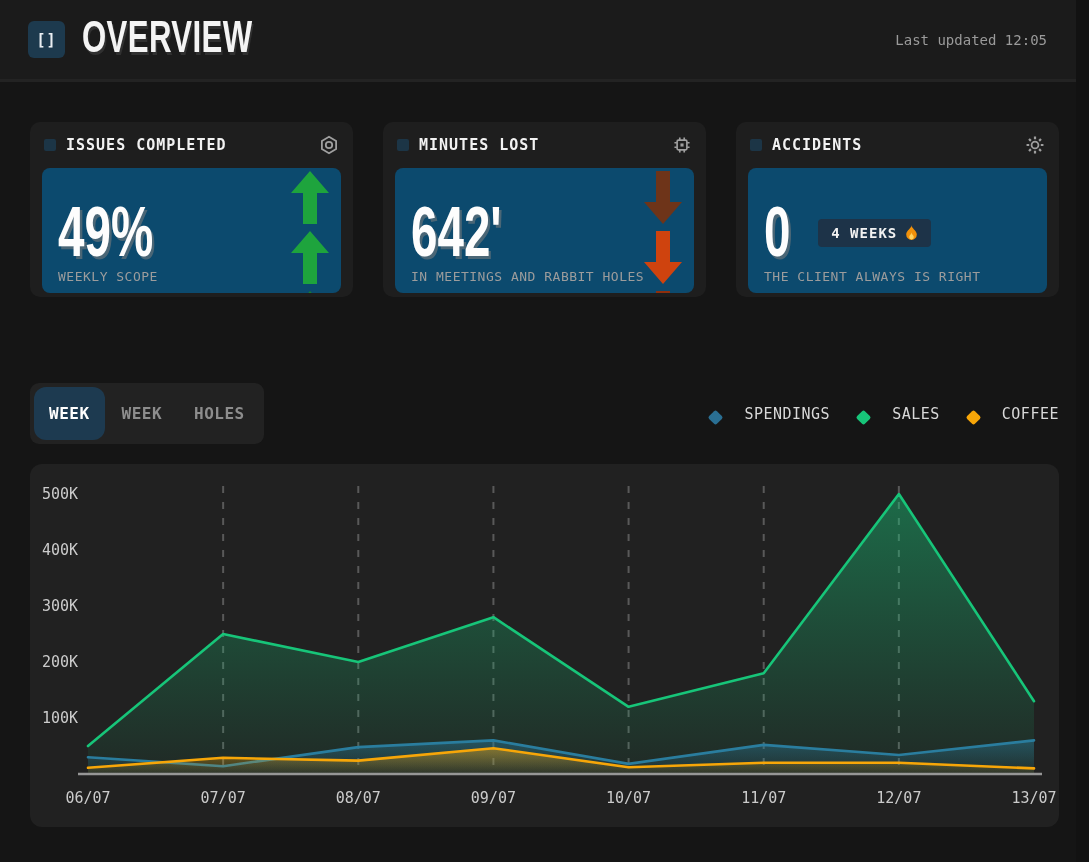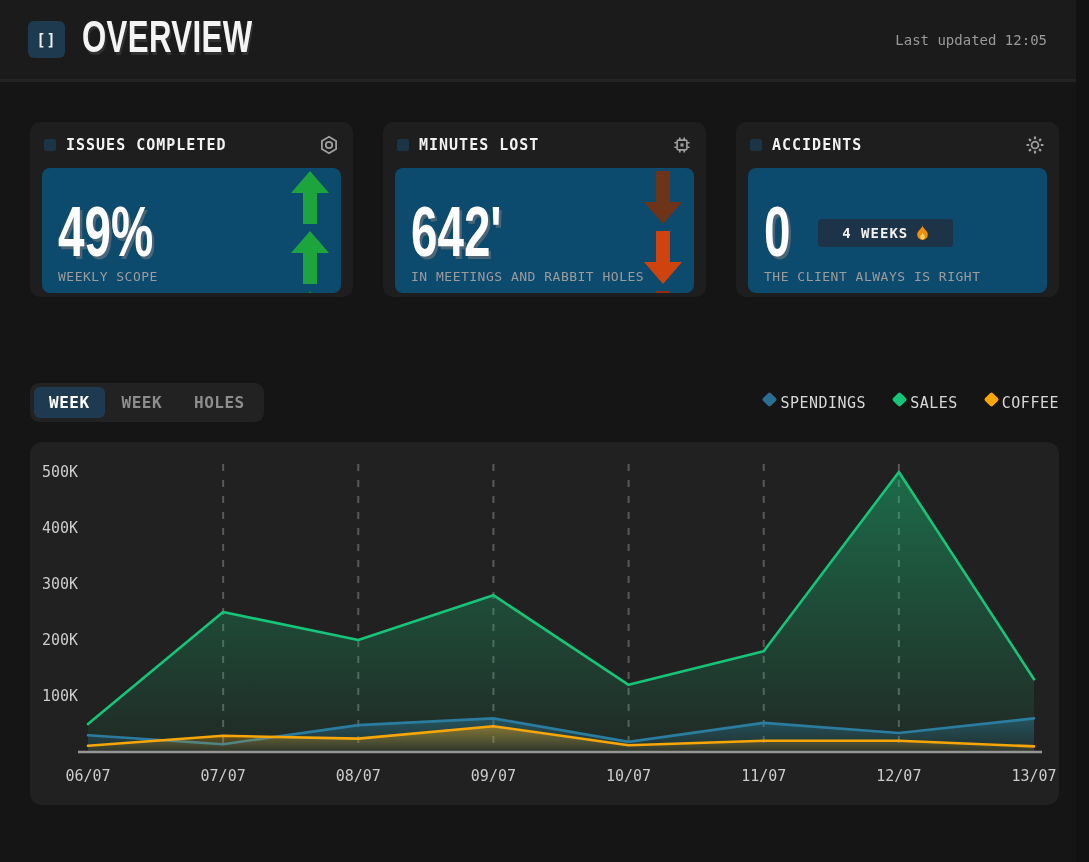--- a/index.html
+++ b/index.html
@@ -75,42 +75,42 @@
   }
   .arrow-stack svg { width:38px; height:53px; flex:none; }
 
   .value-row {
     position:absolute; left:16px; bottom:32px;
     display:flex; align-items:center;
   }
   .value-row .big-value { position:static; }
   .badge {
     margin-left:22px; background:#1d3348; border-radius:4px;
-    padding:6px 24px; display:flex; align-items:center; gap:8px;
+    padding:6px 13px; display:flex; align-items:center; gap:8px;
     font-size:14px; font-weight:bold; color:#f2f2f2; letter-spacing:1px;
     transform:translateY(-4px);
   }
   .badge svg { width:13px; height:16px; }
 
   
   .controls-row {
     margin-top:86px; display:flex; align-items:center; justify-content:space-between;
   }
   .tabs {
     display:inline-flex; background:#222222; border-radius:9px; padding:4px; gap:2px;
   }
   .tab {
     border:none; background:transparent; color:#8d8d8d; cursor:pointer;
     font-family:"DejaVu Sans Mono", monospace;
     font-size:16px; font-weight:bold; letter-spacing:0.5px;
-    padding:6px 15px; border-radius:6px;
+    padding:17px 15px; border-radius:12px;
   }
   .tab.active { background:#1d3a50; color:#ffffff; }
   .legend { display:flex; align-items:center; gap:28px; }
-  .legend-item { display:flex; align-items:flex-start; gap:5px; cursor:pointer; }
+  .legend-item { display:flex; align-items:flex-end; gap:23px; cursor:pointer; }
   .diamond { width:11px; height:11px; transform:rotate(45deg); border-radius:2px; }
   .legend-label { color:#d8d8d8; font-size:15px; letter-spacing:0.5px; }
 
   
   .chart-panel {
     margin-top:20px; width:1029px; height:363px;
     background:#212121; border-radius:12px; position:relative;
   }
   .chart-panel svg { position:absolute; inset:0; }
 </style>

